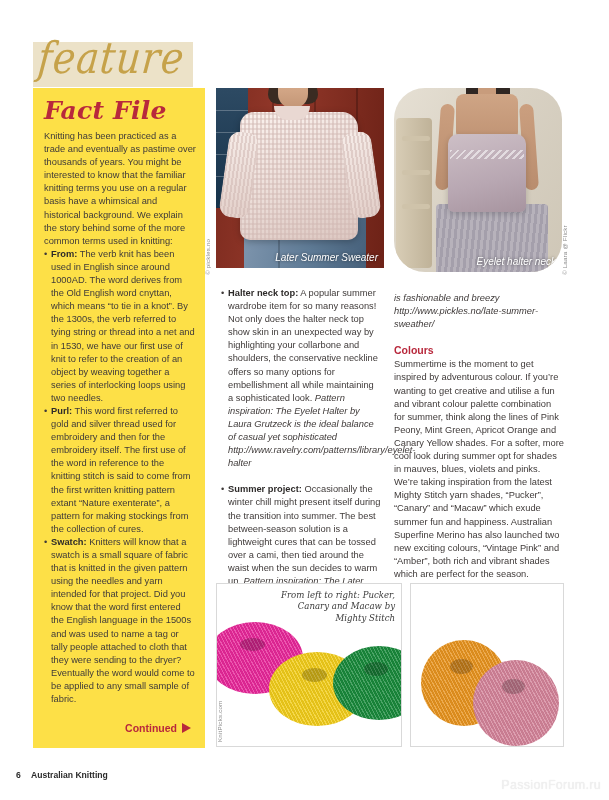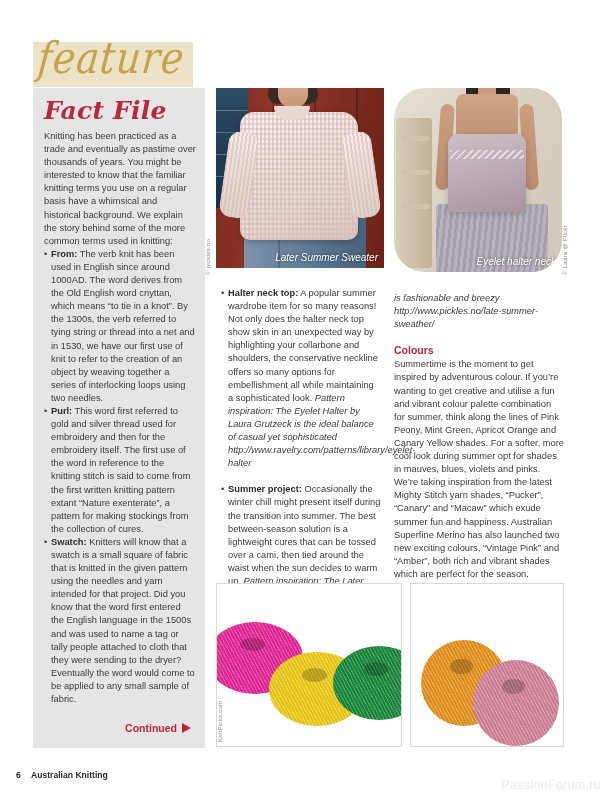--- a/index.html
+++ b/index.html
@@ -39,21 +39,21 @@
     transform-origin: left top;
   }
 
   
   .fact-panel {
     position: absolute;
     left: 33px;
     top: 88px;
     width: 172px;
     height: 660px;
-    background: #e5e5e5;
+    background: #fde047;
   }
   .fact-title {
     position: absolute;
     left: 44px;
     top: 96px;
     width: 160px;
     font-family: "DejaVu Serif", serif;
     font-style: italic;
     font-weight: bold;
     font-size: 25px;
@@ -343,20 +343,21 @@
 </div>
 
 <div class="col col-right">
   <div><i>is fashionable and breezy http://www.pickles.no/late-summer-sweather/</i></div>
   <div class="gap"></div>
   <div class="sub-head">Colours</div>
   <div>Summertime is the moment to get inspired by adventurous colour. If you’re wanting to get creative and utilise a fun and vibrant colour palette combination for summer, think along the lines of Pink Peony, Mint Green, Apricot Orange and Canary Yellow shades. For a softer, more cool look during summer opt for shades in mauves, blues, violets and pinks. We’re taking inspiration from the latest Mighty Stitch yarn shades, “Pucker”, “Canary” and “Macaw” which exude summer fun and happiness. Australian Superfine Merino has also launched two new exciting colours, “Vintage Pink” and “Amber”, both rich and vibrant shades which are perfect for the season.</div>
 </div>
 
 <div class="ph-bottom pc">
+  <div class="yarn-cap" style="right:6px; top:6px; width:120px;">From left to right: Pucker, Canary and Macaw by Mighty Stitch</div>
   <div class="ball" style="left:-10px; top:38px; width:96px; height:72px; background:#e8289a;"></div>
   <div class="ball" style="left:52px; top:68px; width:96px; height:74px; background:#f2cd1a;"></div>
   <div class="ball" style="left:116px; top:62px; width:92px; height:74px; background:#1a8a3c;"></div>
   <div class="credit-vert" style="left:6px; bottom:4px; position:absolute;">KnitPicks.com</div>
 </div>
 
 <div class="ph-bottom pd">
   <div class="ball" style="left:10px; top:56px; width:86px; height:86px; background:#e8941f;"></div>
   <div class="ball" style="left:62px; top:76px; width:86px; height:86px; background:#d4849a;"></div>
 </div>

